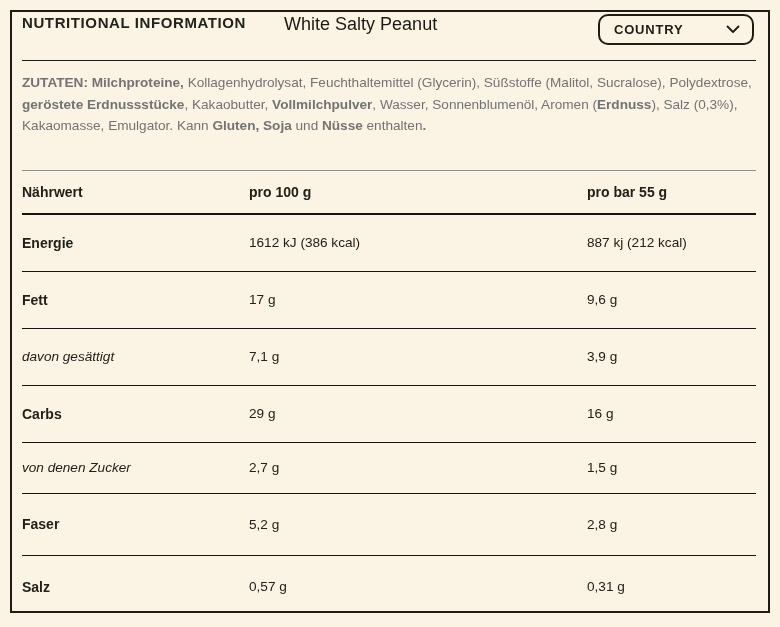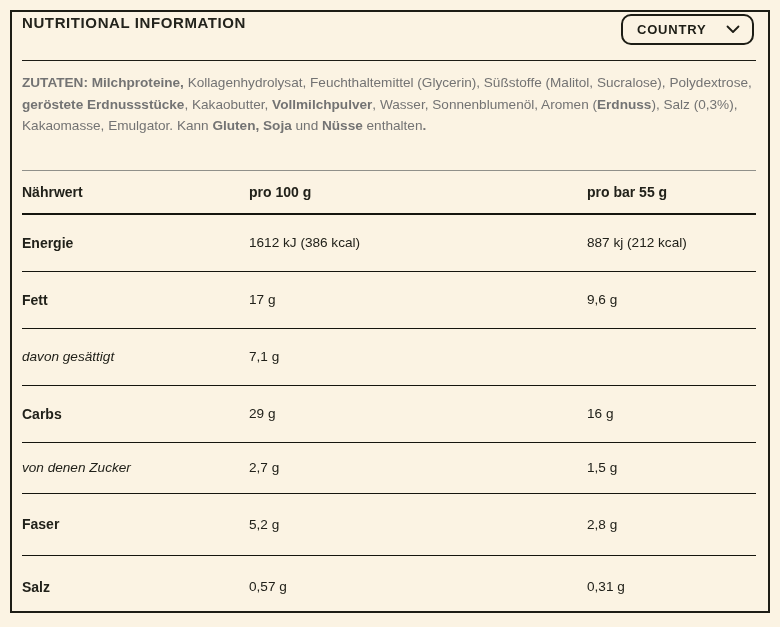--- a/index.html
+++ b/index.html
@@ -35,21 +35,21 @@
     font-weight: 400;
     margin-left: 38px;
     color: #1b1b14;
   }
   .country-pill {
     margin-left: auto;
     margin-right: 2px;
     display: flex;
     align-items: center;
     justify-content: space-between;
-    width: 133px;
+    width: 156px;
     height: 31px;
     border: 2px solid #1d1d15;
     border-radius: 10px;
     background: transparent;
     padding: 0 12px 0 14px;
     cursor: pointer;
     font-family: "Liberation Sans", sans-serif;
   }
   .country-label {
     font-size: 13px;
@@ -96,20 +96,21 @@
   .cell-label.it { font-weight: 400; font-style: italic; font-size: 13.6px; }
   .cell-val { font-size: 13.6px; font-weight: 400; }
 </style>
 </head>
 <body>
 
 <div class="sheet">
 
   <div class="hdr">
     <div class="hdr-title">NUTRITIONAL INFORMATION</div>
+    <div class="hdr-product">White Salty Peanut</div>
     <button class="country-pill">
       <span class="country-label">COUNTRY</span>
       <span>
         <svg class="chev" viewBox="0 0 14 9">
           <path d="M1.5 1.5 L7 7 L12.5 1.5" fill="none" stroke="#1d1d15" stroke-width="1.8" stroke-linecap="round" stroke-linejoin="round"></path>
         </svg>
       </span>
     </button>
   </div>
 
@@ -132,20 +133,21 @@
 
     <div class="trow body r-tall">
       <div class="cell-label">Fett</div>
       <div class="cell-val">17 g</div>
       <div class="cell-val">9,6 g</div>
     </div>
 
     <div class="trow body r-tall">
       <div class="cell-label it">davon gesättigt</div>
       <div class="cell-val">7,1 g</div>
+      <div class="cell-val">3,9 g</div>
     </div>
 
     <div class="trow body r-tall">
       <div class="cell-label">Carbs</div>
       <div class="cell-val">29 g</div>
       <div class="cell-val">16 g</div>
     </div>
 
     <div class="trow body r-mid">
       <div class="cell-label it">von denen Zucker</div>

